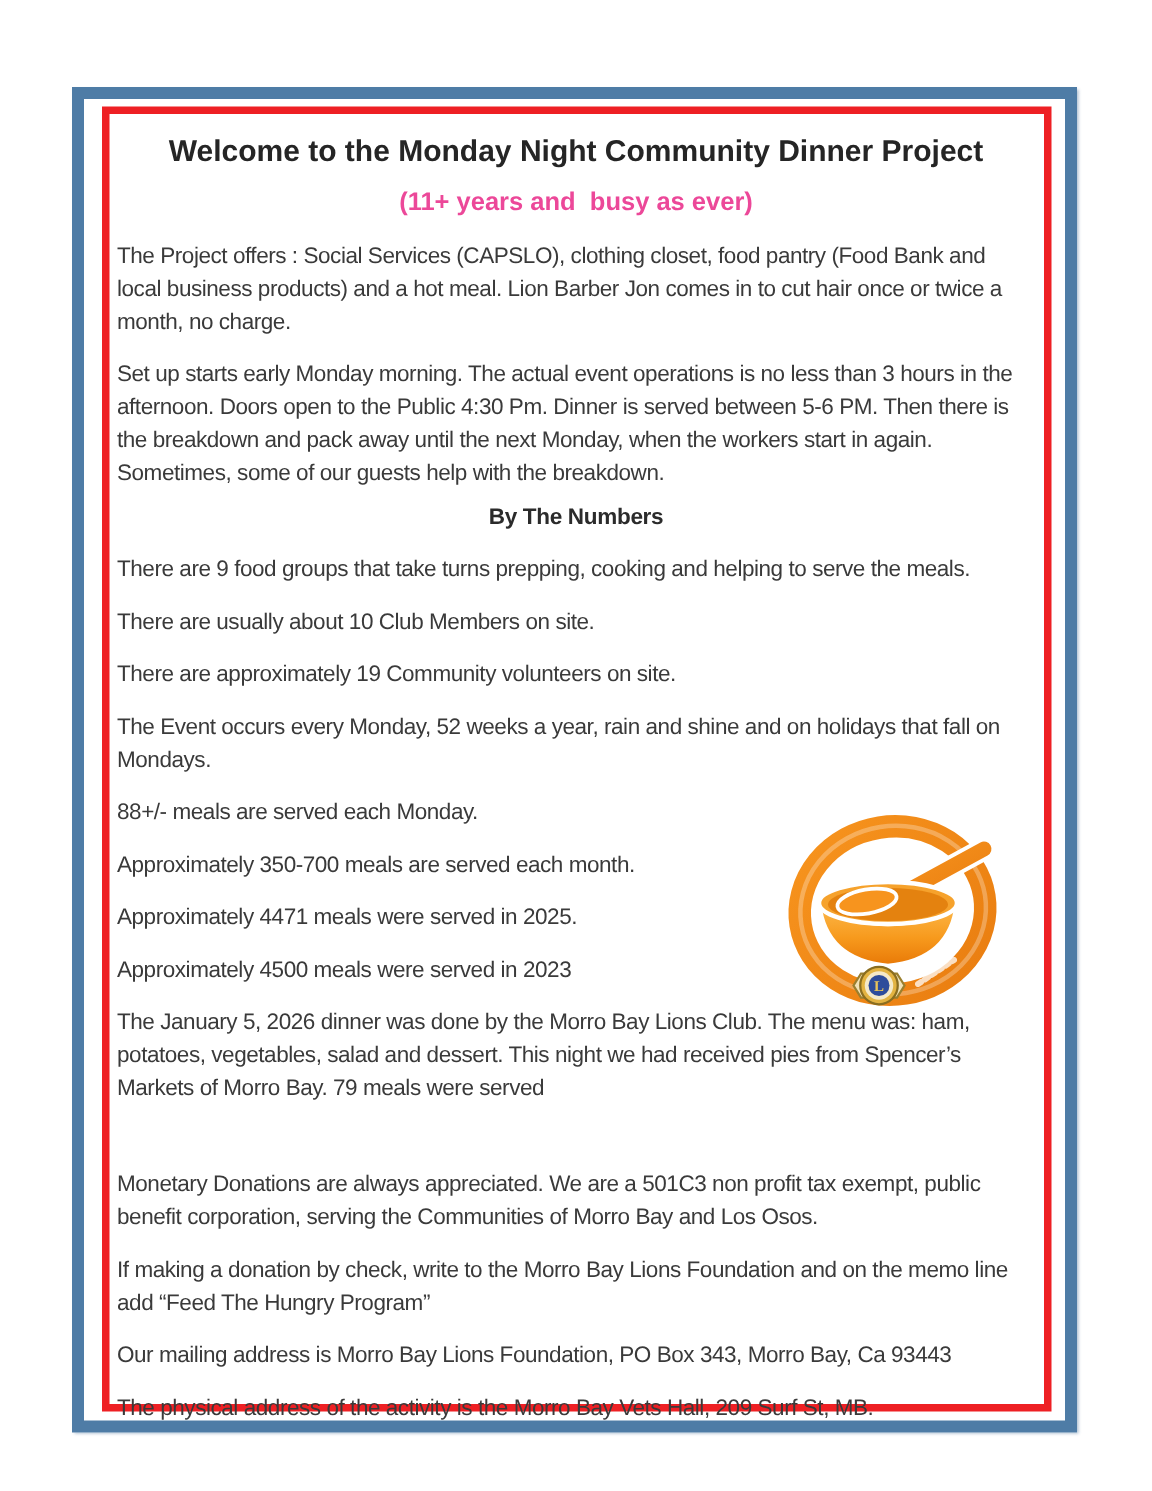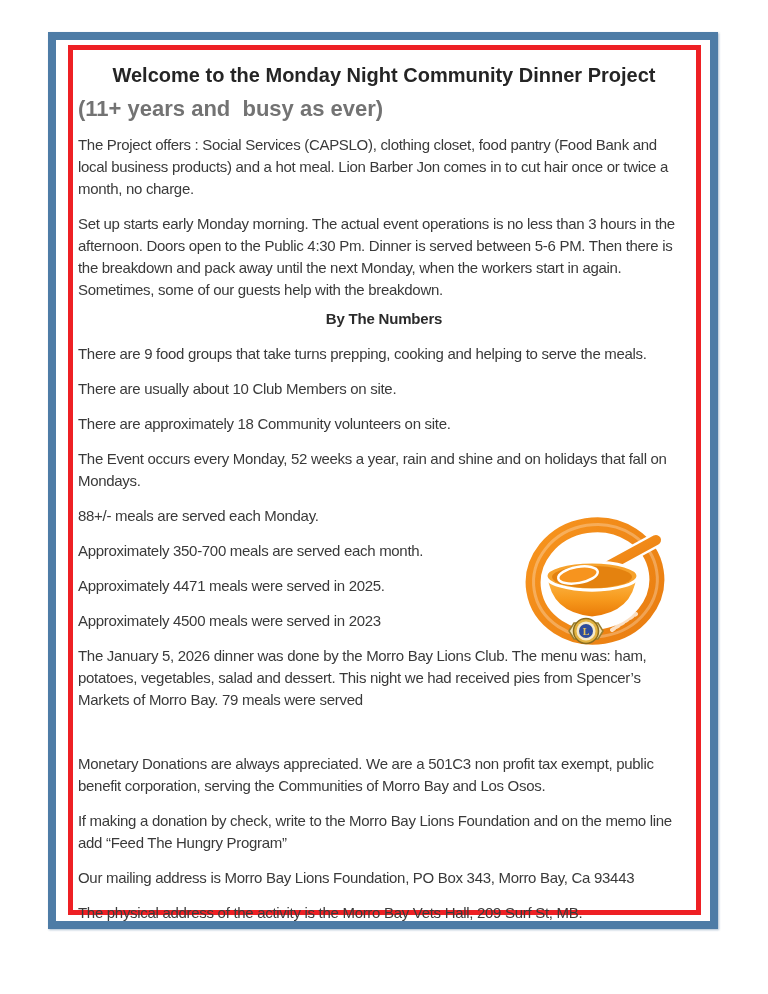--- a/index.html
+++ b/index.html
@@ -7,40 +7,40 @@
     --frame-inner-red:#ee2024;
     --logo-orange:#f7941e;
     --logo-orange-deep:#e97d10;
     --emblem-blue:#2e4c9b;
     --emblem-gold:#e3b341;
   }
   *{box-sizing:border-box;margin:0;padding:0}
   html,body{width:768px;height:994px;background:#ffffff;overflow:hidden;
     font-family:"Liberation Sans",sans-serif;}
   .frame-blue{
-    position:absolute;left:48px;top:32px;width:670px;height:897px;
+    position:absolute;left:48px;top:58px;width:670px;height:897px;
     border:8px solid var(--frame-outer-blue);
     box-shadow:inset 0 0 0 1px #ffffff, 1px 1px 2px rgba(70,110,150,.45);
     background:#fff;
     padding:5px 9px 6px 12px;
   }
   .frame-red{
     width:100%;height:100%;
     border:5px solid var(--frame-inner-red);
     position:relative;
     padding:6px 6px 12px 5px;
   }
   .content{position:relative;width:100%;height:100%;color:#3a3a3a;}
   h1.doc-title{
     font-size:20px;line-height:26px;font-weight:bold;text-align:center;
     color:#252525;margin:6px 0 0;
   }
   h2.doc-subtitle{
-    font-size:22px;line-height:25px;font-weight:bold;
-    color:#737373;margin:8px 0 10px;white-space:pre-wrap;
+    font-size:17px;line-height:25px;font-weight:bold;text-align:center;
+    color:#ec4899;margin:8px 0 10px;white-space:pre-wrap;
   }
   p.body-par{
     font-size:15px;line-height:22px;letter-spacing:-0.3px;
     margin:13px 0 7px;color:#3a3a3a;
   }
   h3.section-heading{
     font-size:15px;line-height:22px;font-weight:bold;text-align:center;
     color:#2b2b2b;margin:0 0 1px;letter-spacing:-0.2px;
   }
   .blank-line{height:22px;}
@@ -58,21 +58,21 @@
       <h1 class="doc-title">Welcome to the Monday Night Community Dinner Project</h1>
       <h2 class="doc-subtitle">(11+ years and  busy as ever)</h2>
 
       <p class="body-par">The Project offers : Social Services (CAPSLO), clothing closet, food pantry (Food Bank and local business products) and a hot meal. Lion Barber Jon comes in to cut hair once or twice a month, no charge.</p>
       <p class="body-par">Set up starts early Monday morning. The actual event operations is no less than 3 hours in the afternoon. Doors open to the Public 4:30 Pm. Dinner is served between 5-6 PM. Then there is the breakdown and pack away until the next Monday, when the workers start in again. Sometimes, some of our guests help with the breakdown.</p>
 
       <h3 class="section-heading">By The Numbers</h3>
 
       <p class="body-par">There are 9 food groups that take turns prepping, cooking and helping to serve the meals.</p>
       <p class="body-par">There are usually about 10 Club Members on site.</p>
-      <p class="body-par">There are approximately 18 Community volunteers on site.</p>
+      <p class="body-par">There are approximately 19 Community volunteers on site.</p>
       <p class="body-par">The Event occurs every Monday, 52 weeks a year, rain and shine and on holidays that fall on Mondays.</p>
       <p class="body-par">88+/- meals are served each Monday.</p>
       <p class="body-par">Approximately 350-700 meals are served each month.</p>
       <p class="body-par">Approximately 4471 meals were served in 2025.</p>
       <p class="body-par">Approximately 4500 meals were served in 2023</p>
       <p class="body-par">The January 5, 2026 dinner was done by the Morro Bay Lions Club. The menu was: ham, potatoes, vegetables, salad and dessert. This night we had received pies from Spencer’s Markets of Morro Bay. 79 meals were served</p>
 
       <div class="blank-line"></div>
 
       <p class="body-par">Monetary Donations are always appreciated. We are a 501C3 non profit tax exempt, public benefit corporation, serving the Communities of Morro Bay and Los Osos.</p>

